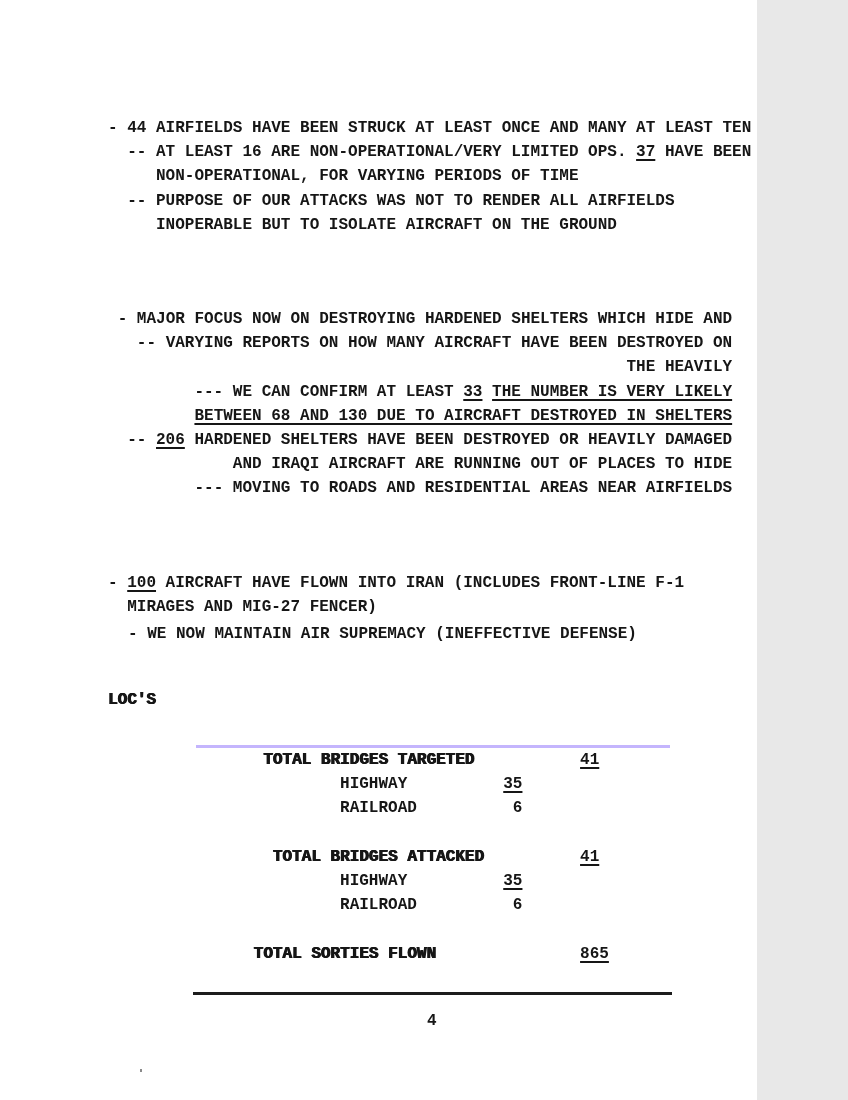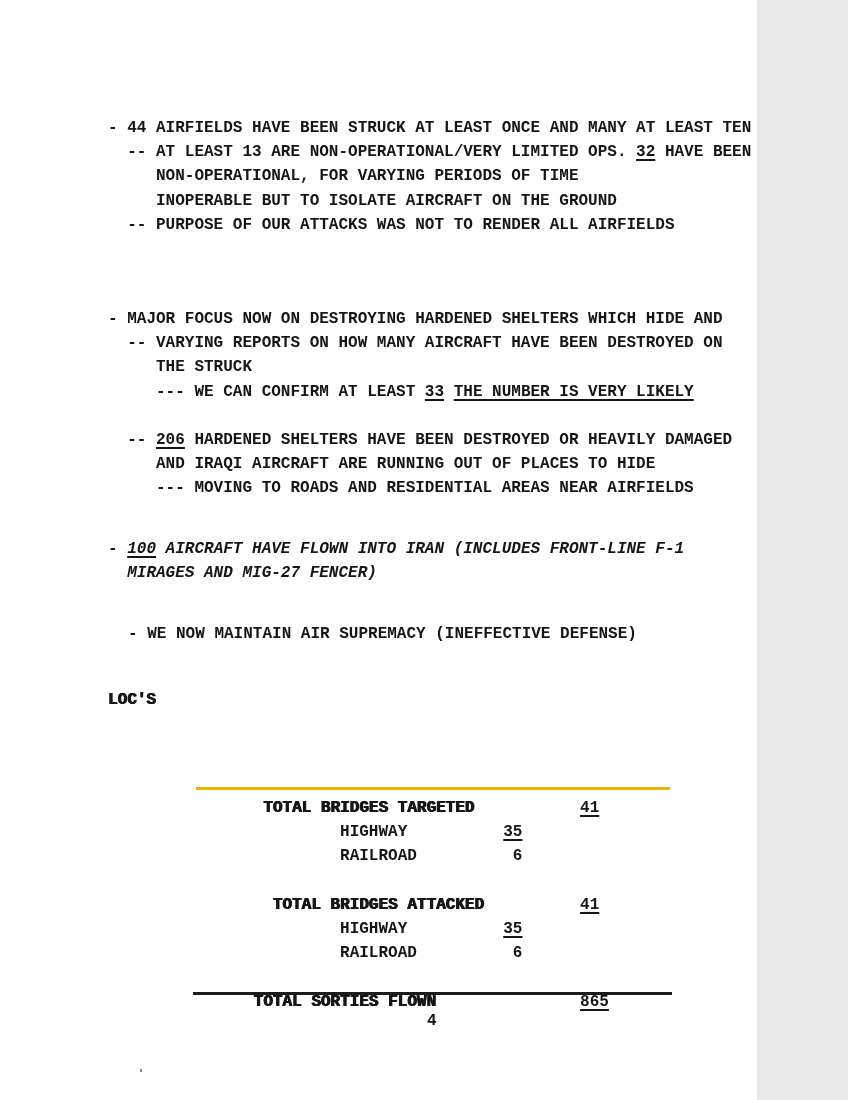--- a/index.html
+++ b/index.html
@@ -19,30 +19,30 @@
   .u{
     text-decoration:underline;
     text-decoration-thickness:2px;
     text-underline-offset:3px;
   }
   .b{
     text-shadow:0.7px 0 0 #161616, -0.3px 0 0 #161616;
     text-align:center;
   }
   #block-airfields{top:116px;}
-  #block-shelters{top:307px;}
-  #block-iran{top:537px;font-style:italic;}
+  #block-shelters{top:307px;text-align:right;}
+  #block-iran{top:571px;}
   #block-supremacy{top:622px;margin-left:20px;}
   #block-locs{top:688px;}
   #stats-table{
     position:absolute;
-    left:196px;top:787px;
+    left:196px;top:745px;
     width:474px;
-    border-top:3px solid #eab308;
-    padding-top:6px;
+    border-top:3px solid #c4b5fd;
+    padding-top:0;
   }
   #table-bottom-rule{
     position:absolute;
     left:193px;top:992px;
     width:479px;height:0;
     border-top:3px solid #1c1c1c;
   }
   #page-number{
     position:absolute;
     left:427px;top:1009px;
@@ -55,32 +55,32 @@
     background:#8a8a8a;
   }
 </style>
 </head>
 <body>
 
 <div id="page">
 
   <div id="block-airfields" class="block">
       <div class="line"><span>- 44 AIRFIELDS HAVE BEEN STRUCK AT LEAST ONCE AND MANY AT LEAST TEN</span></div>
-      <div class="line"><span>  -- AT LEAST 13 ARE NON-OPERATIONAL/VERY LIMITED OPS. </span><span class="u">32</span><span> HAVE BEEN</span></div>
+      <div class="line"><span>  -- AT LEAST 16 ARE NON-OPERATIONAL/VERY LIMITED OPS. </span><span class="u">37</span><span> HAVE BEEN</span></div>
       <div class="line"><span>     NON-OPERATIONAL, FOR VARYING PERIODS OF TIME</span></div>
+      <div class="line"><span>  -- PURPOSE OF OUR ATTACKS WAS NOT TO RENDER ALL AIRFIELDS</span></div>
       <div class="line"><span>     INOPERABLE BUT TO ISOLATE AIRCRAFT ON THE GROUND</span></div>
-      <div class="line"><span>  -- PURPOSE OF OUR ATTACKS WAS NOT TO RENDER ALL AIRFIELDS</span></div>
     </div>
 
   <div id="block-shelters" class="block">
       <div class="line"><span>- MAJOR FOCUS NOW ON DESTROYING HARDENED SHELTERS WHICH HIDE AND</span></div>
       <div class="line"><span>  -- VARYING REPORTS ON HOW MANY AIRCRAFT HAVE BEEN DESTROYED ON</span></div>
-      <div class="line"><span>     THE STRUCK</span></div>
+      <div class="line"><span>     THE HEAVILY</span></div>
       <div class="line"><span>     --- WE CAN CONFIRM AT LEAST </span><span class="u">33</span><span> </span><span class="u">THE NUMBER IS VERY LIKELY</span></div>
-      <div class="line"><span>         </span></div>
+      <div class="line"><span>         </span><span class="u">BETWEEN 68 AND 130 DUE TO AIRCRAFT DESTROYED IN SHELTERS</span></div>
       <div class="line"><span>  -- </span><span class="u">206</span><span> HARDENED SHELTERS HAVE BEEN DESTROYED OR HEAVILY DAMAGED</span></div>
       <div class="line"><span>     AND IRAQI AIRCRAFT ARE RUNNING OUT OF PLACES TO HIDE</span></div>
       <div class="line"><span>     --- MOVING TO ROADS AND RESIDENTIAL AREAS NEAR AIRFIELDS</span></div>
     </div>
 
   <div id="block-iran" class="block">
       <div class="line"><span>- </span><span class="u">100</span><span> AIRCRAFT HAVE FLOWN INTO IRAN (INCLUDES FRONT-LINE F-1</span></div>
       <div class="line"><span>  MIRAGES AND MIG-27 FENCER)</span></div>
     </div>
 

